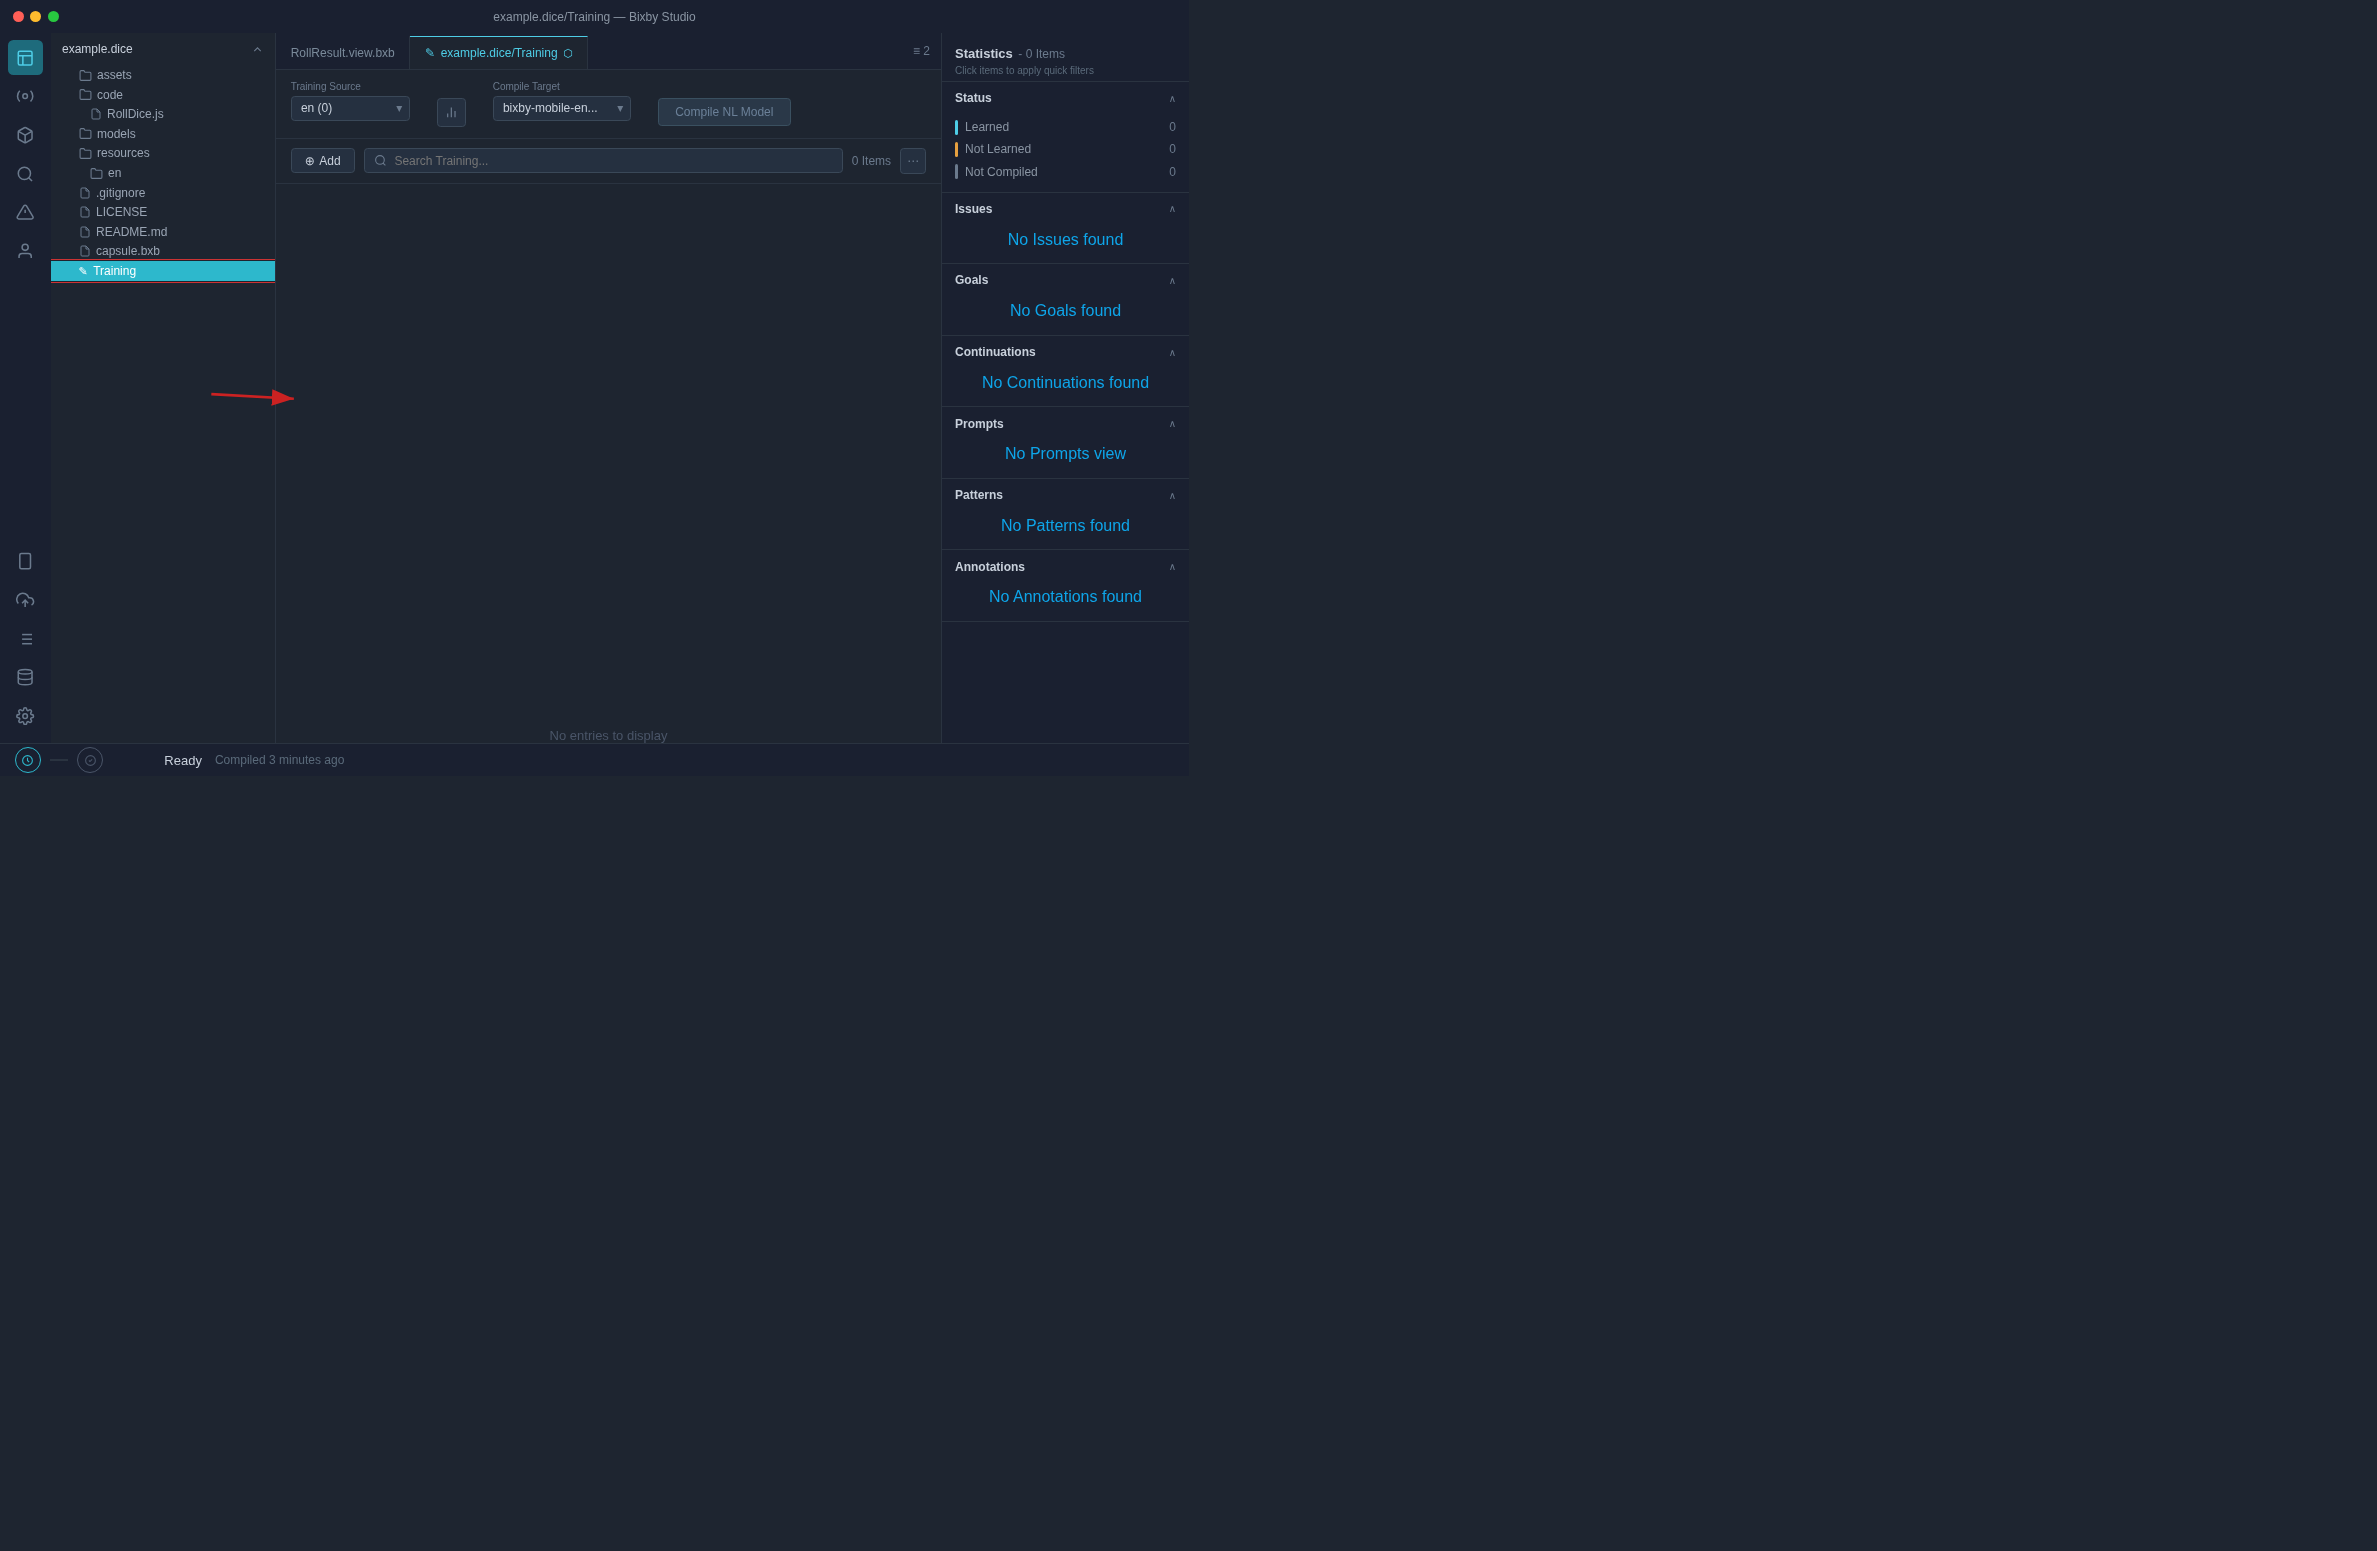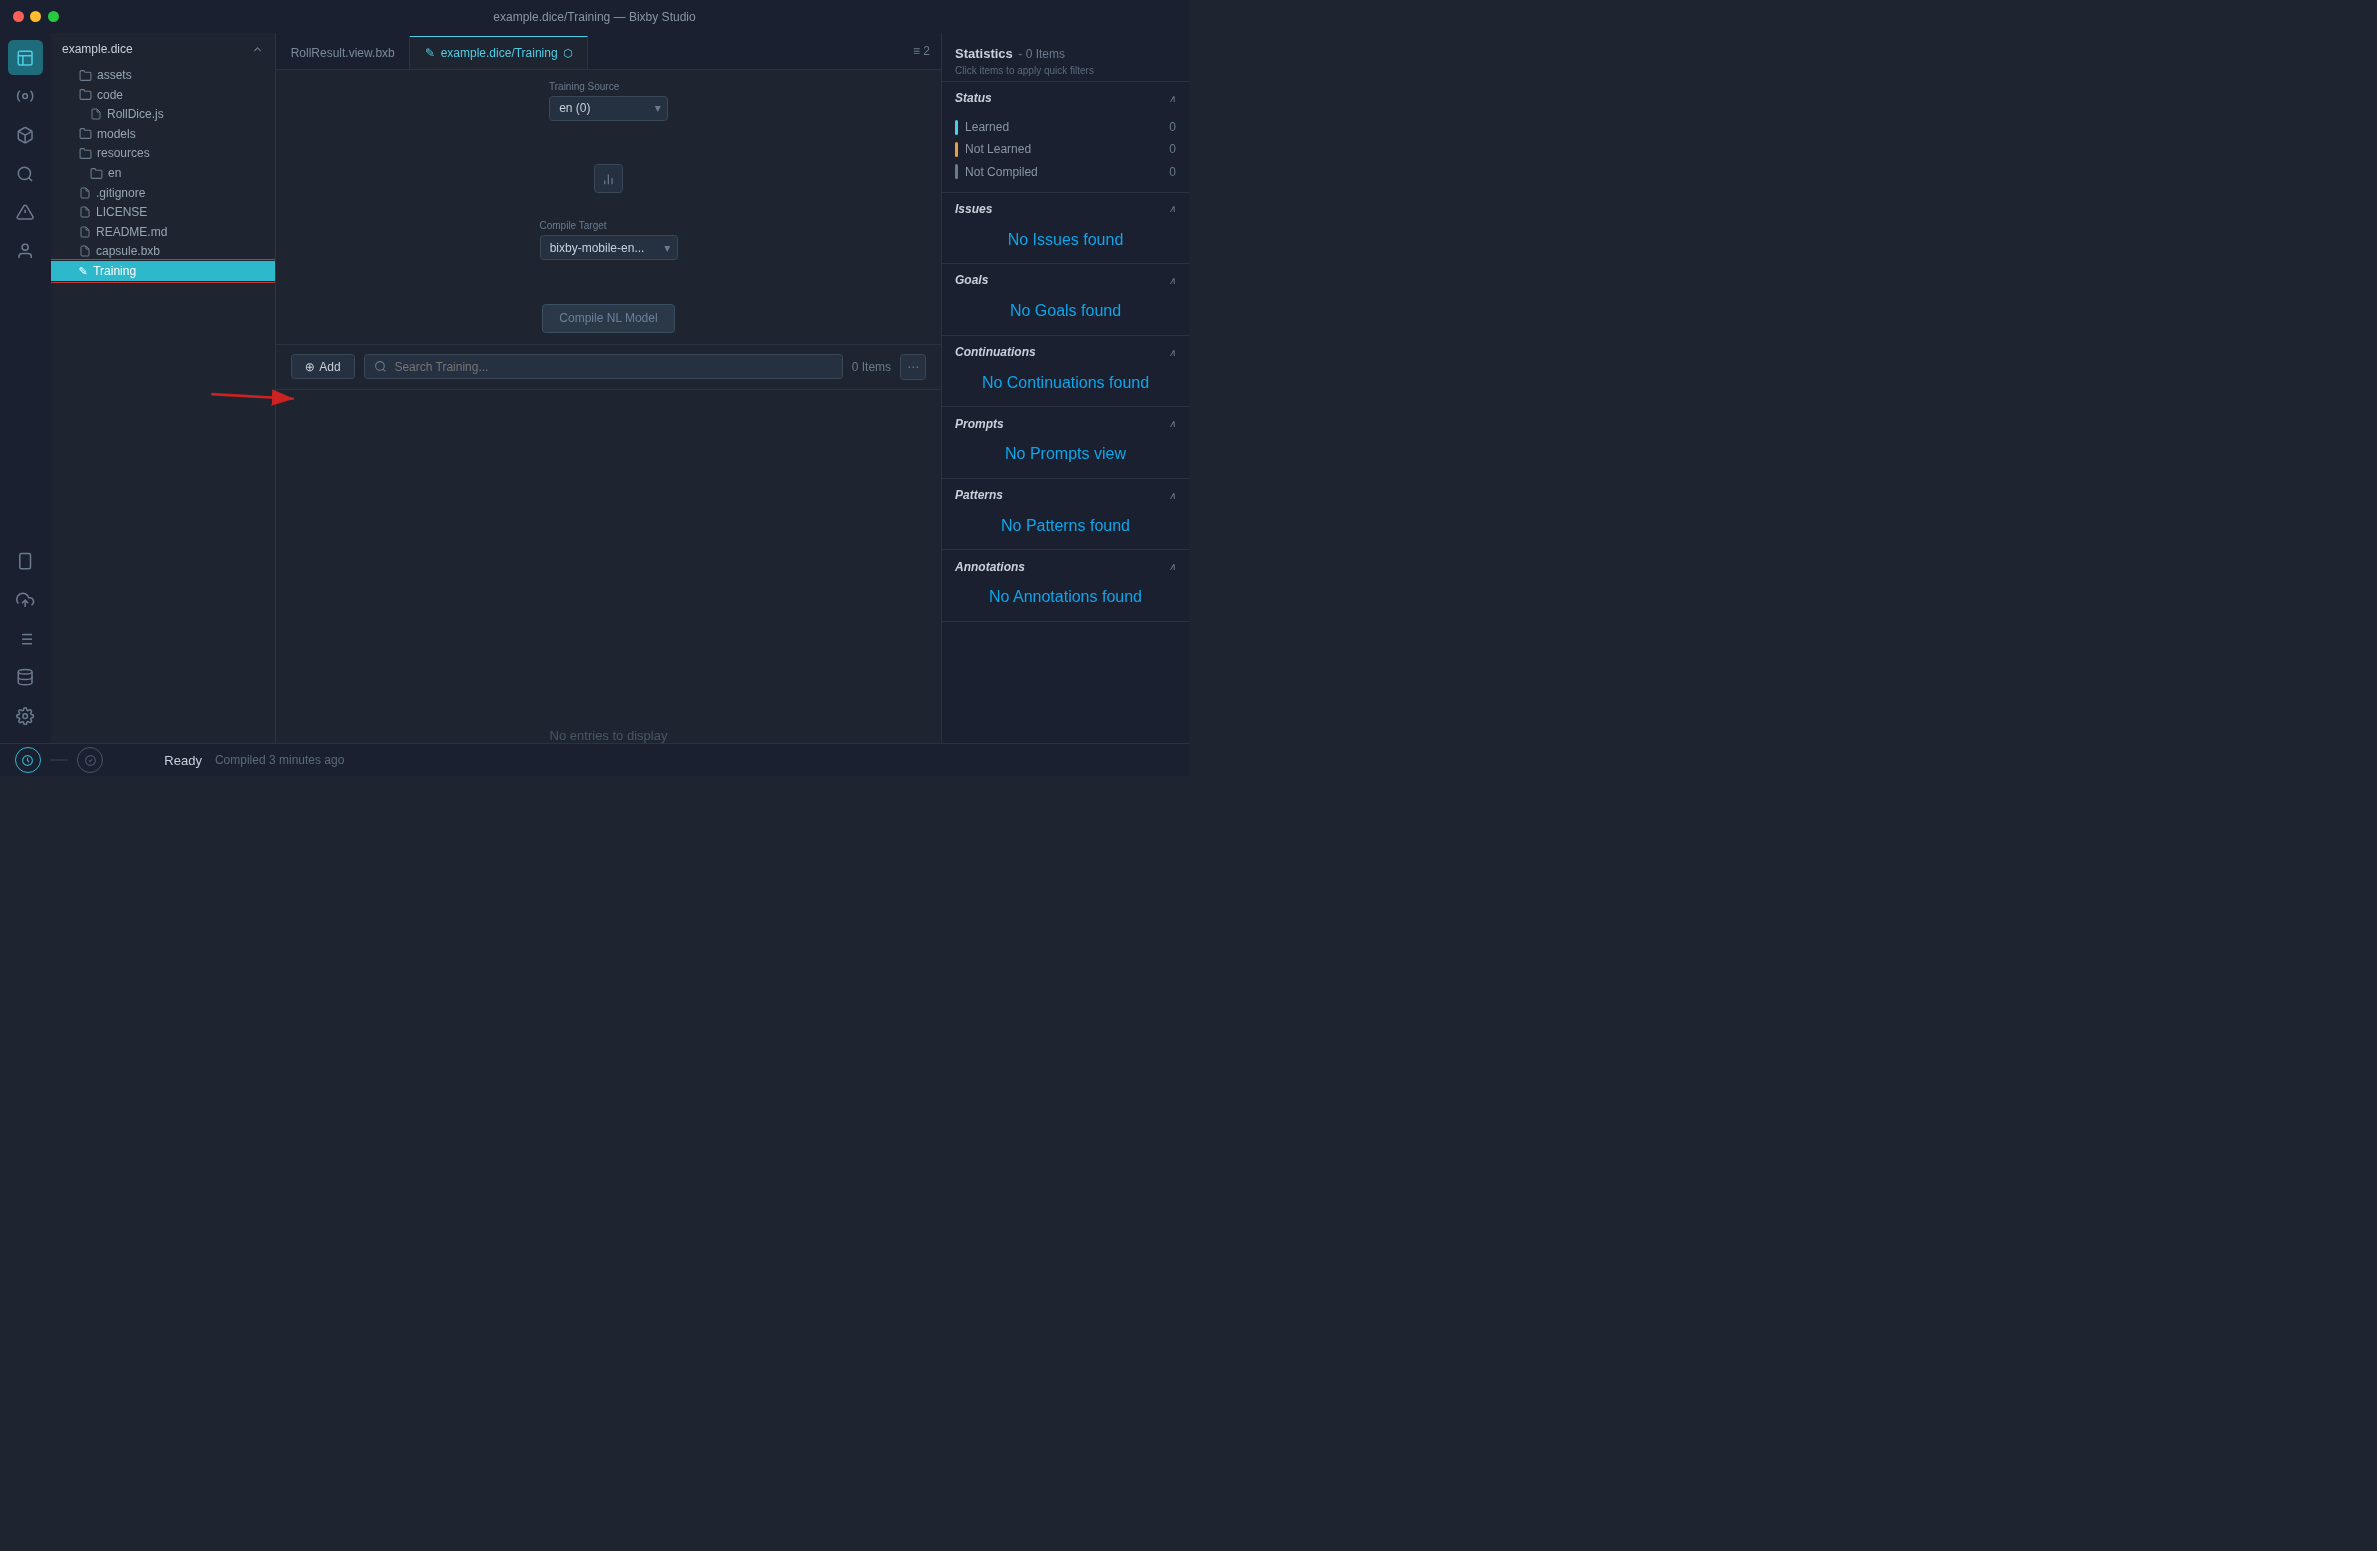--- a/index.html
+++ b/index.html
@@ -167,25 +167,24 @@
       top: 50%;
       transform: translateY(-50%);
       color: #6b7a8d;
       font-size: 12px;
     }
 
     
     .training-toolbar {
       padding: 11px 14.7px;
       display: flex;
-      align-items: center;
+      align-items: flex-start;
       gap: 27px;
       border-bottom: 0.9px solid #2a3340;
       flex-shrink: 0;
-      flex-direction: column;
     }
     .toolbar-group {
       display: flex;
       flex-direction: column;
       gap: 3.7px;
     }
     .toolbar-label {
       font-size: 10px;
       color: #6b7a8d;
     }
@@ -343,21 +342,20 @@
     
     .stats-section {
       border-bottom: 0.9px solid #2a3340;
     }
     .section-header {
       display: flex;
       align-items: center;
       justify-content: space-between;
       padding: 9.2px 13px 7.3px;
       cursor: pointer;
-      font-style: italic;
     }
     .section-title {
       font-size: 12px;
       font-weight: 600;
       color: #c8d0db;
     }
     .section-chevron {
       color: #6b7a8d;
       font-size: 10px;
     }

